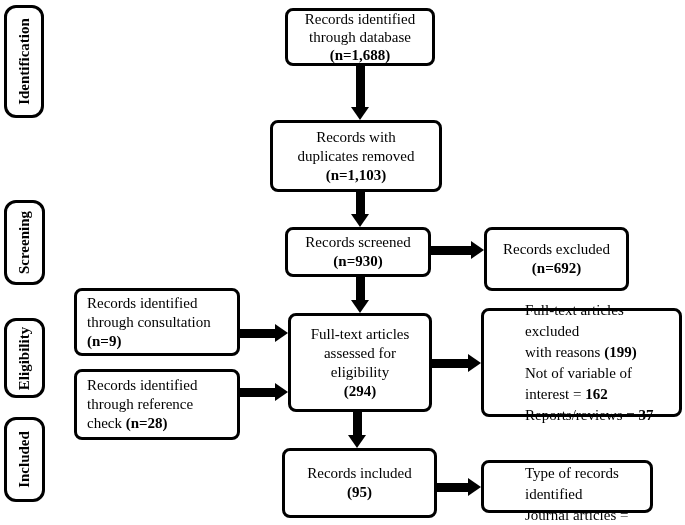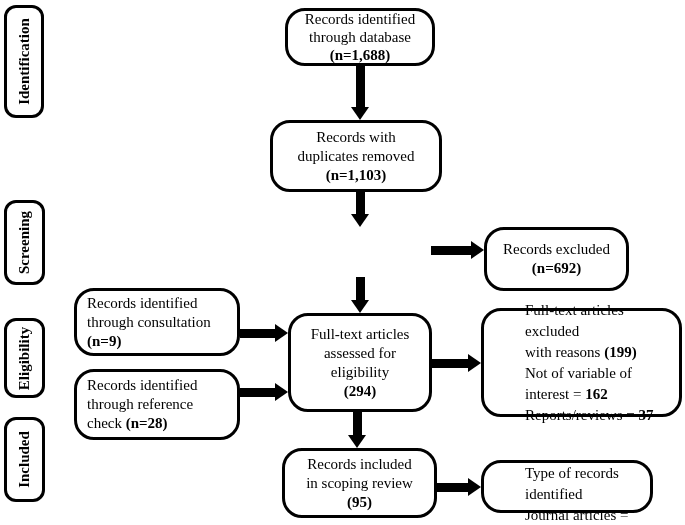--- a/index.html
+++ b/index.html
@@ -14,21 +14,21 @@
     background: #ffffff;
     font-family: "Liberation Serif", serif;
     color: #000000;
     overflow: hidden;
   }
   .box {
     position: absolute;
     box-sizing: border-box;
     background: #ffffff;
     border: 3px solid #000000;
-    border-radius: 20px;
+    border-radius: 8px;
     font-size: 15px;
     line-height: 19px;
     display: flex;
     flex-direction: column;
     justify-content: center;
   }
   .center { align-items: center; text-align: center; }
   .leftalign { align-items: flex-start; text-align: left; padding-left: 10px; padding-right: 5px; }
   .bold { font-weight: 700; }
   .vlabel {
@@ -100,20 +100,24 @@
     <div>through database</div>
     <div class="bold">(n=1,688)</div>
   </div>
 
   <div class="box center" style="left:270px; top:120px; width:172px; height:72px;">
     <div>Records with</div>
     <div>duplicates removed</div>
     <div class="bold">(n=1,103)</div>
   </div>
 
+  <div class="box center" style="left:285px; top:227px; width:146px; height:50px;">
+    <div>Records screened</div>
+    <div class="bold">(n=930)</div>
+  </div>
 
   <div class="box center" style="left:484px; top:227px; width:145px; height:64px;">
     <div>Records excluded</div>
     <div class="bold">(n=692)</div>
   </div>
 
   <div class="box leftalign" style="left:74px; top:288px; width:166px; height:68px;">
     <div>Records identified</div>
     <div>through consultation</div>
     <div class="bold">(n=9)</div>
@@ -135,21 +139,20 @@
   <div class="box leftalign fx21" style="left:481px; top:308px; width:201px; height:109px;">
     <div>Full-text articles excluded</div>
     <div><span>with reasons </span><span class="bold">(199)</span></div>
     <div>Not of variable of</div>
     <div><span>interest = </span><span class="bold">162</span></div>
     <div><span>Reports/reviews = </span><span class="bold">37</span></div>
   </div>
 
   <div class="box center" style="left:282px; top:448px; width:155px; height:70px;">
     <div>Records included</div>
-    <div>in scoping review</div>
     <div class="bold">(95)</div>
   </div>
 
   <div class="box leftalign fx21" style="left:481px; top:460px; width:172px; height:53px;justify-content:space-between;">
     <div>Type of records identified</div>
     <div><span>Journal articles = </span><span class="bold">95</span></div>
   </div>
 
   <div class="varrow" style="left:351px; top:66px; height:54px;">
     <div class="shaft"></div>

